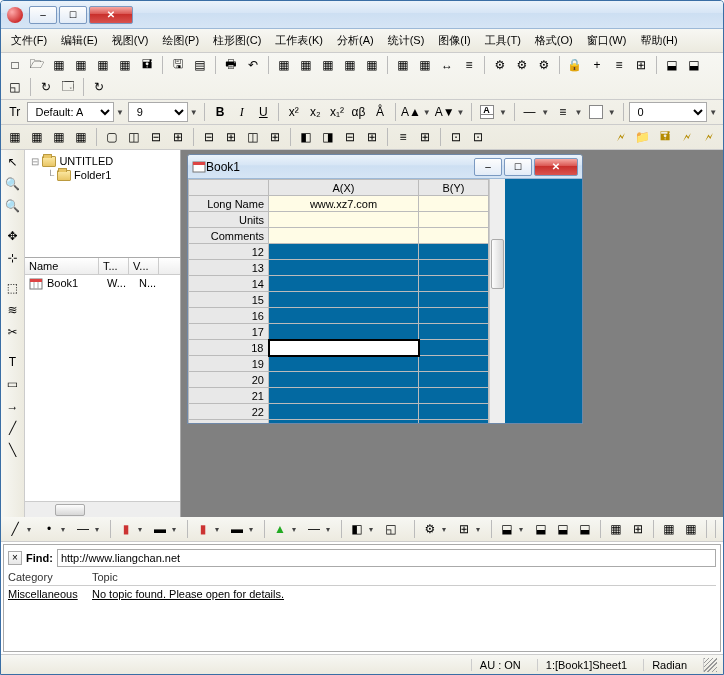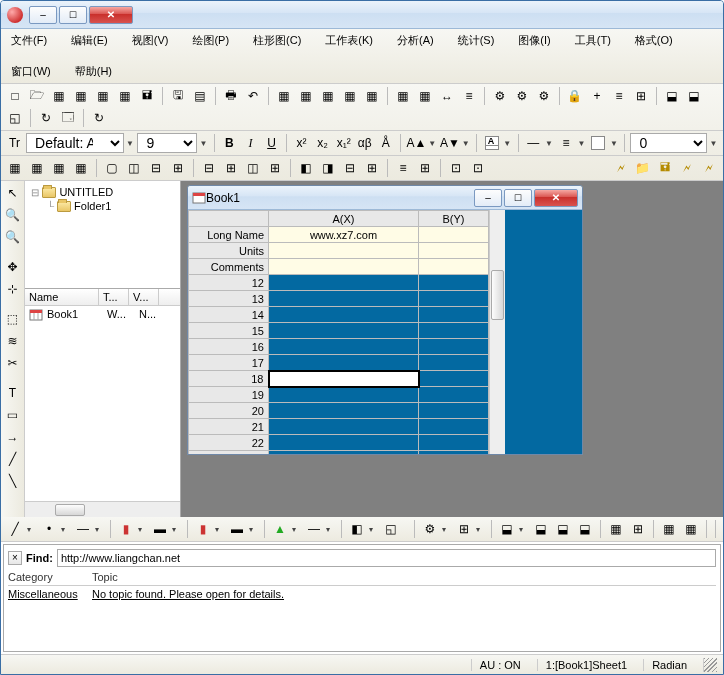--- a/index.html
+++ b/index.html
@@ -7,28 +7,28 @@
 .window { width: 724px; height: 675px; border: 1px solid #3a6ea5; border-radius: 4px 4px 0 0; overflow: hidden; display: flex; flex-direction: column; background: #fff; }
 .titlebar { height: 28px; background: linear-gradient(#ebf3fb,#d6e5f5 45%,#cddff2 46%,#d6e5f5); display: flex; align-items: center; padding: 0 4px 0 6px; border-bottom: 1px solid #9db9d7; }
 .titlebar .app-icon { width: 16px; height: 16px; background: radial-gradient(circle at 5px 5px,#faa,#b00); border-radius: 50%; margin-right: 4px; }
 .titlebar .title { flex: 1; font-size: 12px; color: #000; }
 .win-btn { width: 28px; height: 18px; margin-left: 2px; border: 1px solid #7a99c1; border-radius: 2px; font-size: 10px; line-height: 16px; text-align: center; cursor: pointer; background: linear-gradient(#fdfdfd,#e3ecf7); }
 .win-btn.min::before { content: '–'; }
 .win-btn.max { font-size: 9px; }
 .win-btn.max::before { content: '☐'; }
 .win-btn.close { background: linear-gradient(#f6a8a2,#d9534f 45%,#c9302c 46%,#d9534f); color: #fff; font-weight: bold; width: 44px; }
 .win-btn.close::before { content: '✕'; }
-.menubar { background: linear-gradient(#f7f7f3,#eceadf); padding: 2px 4px; display: flex; flex-wrap: wrap; gap: 12px; border-bottom: 1px solid #ccc; }
+.menubar { background: linear-gradient(#f7f7f3,#eceadf); padding: 2px 4px; display: flex; flex-wrap: wrap; gap: 2px; border-bottom: 1px solid #ccc; }
 .menubar span { padding: 2px 6px; cursor: pointer; }
 .toolbar-area { background: linear-gradient(#f7f7f3,#eceadf); }
 .toolbar { display: flex; align-items: center; padding: 2px 4px; gap: 2px; min-height: 24px; border-bottom: 1px solid #ccc; }
 .toolbar.wrap { flex-wrap: wrap; }
 .tbtn { width: 20px; height: 20px; border: 1px solid transparent; display: flex; align-items: center; justify-content: center; font-size: 12px; cursor: pointer; border-radius: 2px; }
 .sep { width: 1px; height: 18px; background: #bbb; margin: 0 3px; }
-.font-sel { height: 20px; font-size: 14px; border: 1px solid #aaa; background: #fff; padding: 0 14px 0 4px; min-width: 60px; }
+.font-sel { height: 20px; font-size: 11px; border: 1px solid #aaa; background: #fff; padding: 0 14px 0 4px; min-width: 60px; }
 .size-sel { width: 40px; }
 .btn-bold { font-weight: bold; }
 .btn-italic { font-style: italic; font-family: serif; }
 .btn-under { text-decoration: underline; }
 .color-swatch { width: 14px; height: 14px; border: 1px solid #888; position: relative; }
 .color-swatch.font { background: #fff; }
 .color-swatch.font::after { content: 'A'; position: absolute; font-size: 9px; font-weight: bold; color: #000; top: -1px; left: 2px; }
 .color-swatch.font::before { content: ''; position: absolute; bottom: 0; left: 0; right: 0; height: 3px; background: #fff; border-top: 1px solid #888;}
 .dropdown-arrow { width: 10px; font-size: 8px; color: #444; cursor: pointer; }
 .main { flex: 1; display: flex; min-height: 0; position: relative; }

